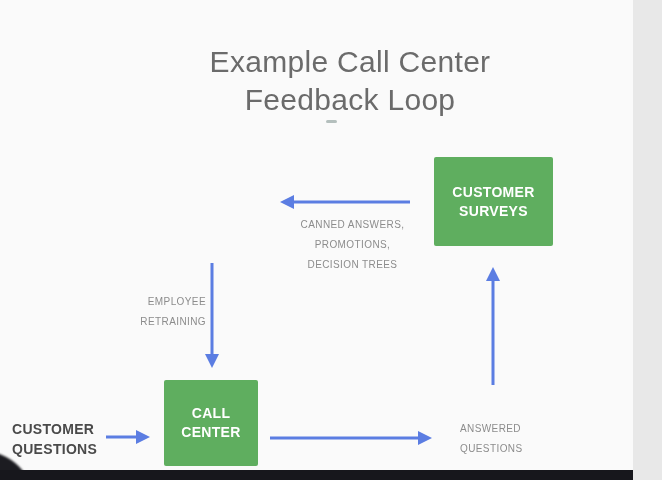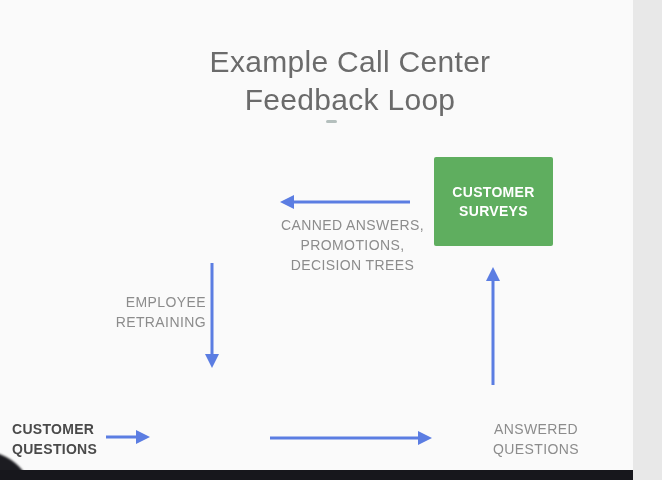--- a/index.html
+++ b/index.html
@@ -46,27 +46,27 @@
     letter-spacing:0.3px;
     white-space:pre-line;
     border-radius:2px;
   }
   .node-hr{left:160px;top:158px;width:105px;height:87px;}
   .node-surveys{left:434px;top:157px;width:119px;height:89px;}
   .node-call{left:164px;top:380px;width:94px;height:86px;}
   .annot{
     position:absolute;
     color:var(--label-gray);
-    font-size:14px;line-height:20px;
+    font-size:10px;line-height:20px;
     letter-spacing:0.4px;
     white-space:pre-line;
   }
   .annot-canned{left:270px;top:215px;width:165px;text-align:center;}
   .annot-retraining{left:86px;top:292px;width:120px;text-align:right;}
-  .annot-answered{left:476px;top:419px;width:120px;text-align:center;}
+  .annot-answered{left:460px;top:419px;width:120px;text-align:left;}
   .annot-customerq{
     left:12px;top:419px;width:120px;text-align:left;
     color:var(--dark-label-gray);font-weight:bold;font-size:14px;
     letter-spacing:0.3px;
   }
   .arrow-layer{position:absolute;left:0;top:0;width:662px;height:480px;}
   .arrow-line{stroke:var(--arrow-blue);stroke-width:3;fill:none;}
   .arrow-head{fill:var(--arrow-blue);}
   .bottom-bar{
     position:absolute;left:0;top:470px;width:662px;height:10px;
@@ -98,20 +98,24 @@
     <path class="arrow-line" d="M212,263 L212,354" marker-end="url(#ah)"></path>
     <path class="arrow-line" d="M106,437 L136,437" marker-end="url(#ah)"></path>
     <path class="arrow-line" d="M270,438 L418,438" marker-end="url(#ah)"></path>
     <path class="arrow-line" d="M493,385 L493,281" marker-end="url(#ah)"></path>
   </svg>
 
   <div class="node node-surveys">
     <span>CUSTOMER
 SURVEYS</span>
   </div>
+  <div class="node node-call">
+    <span>CALL
+CENTER</span>
+  </div>
 
   <div class="annot annot-canned">CANNED ANSWERS,
 PROMOTIONS,
 DECISION TREES</div>
   <div class="annot annot-retraining">EMPLOYEE
 RETRAINING</div>
   <div class="annot annot-answered">ANSWERED
 QUESTIONS</div>
   <div class="annot annot-customerq">CUSTOMER
 QUESTIONS</div>

